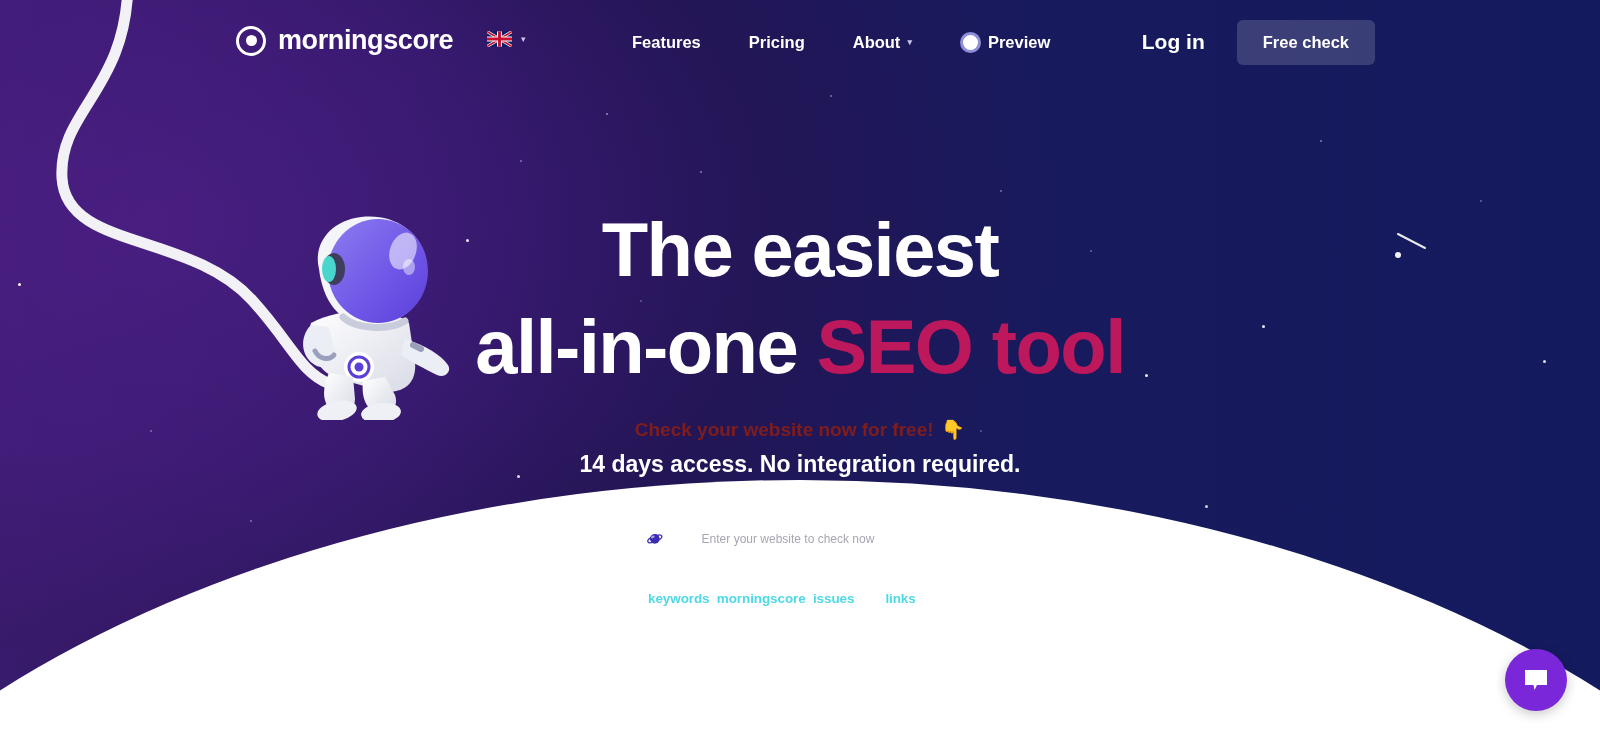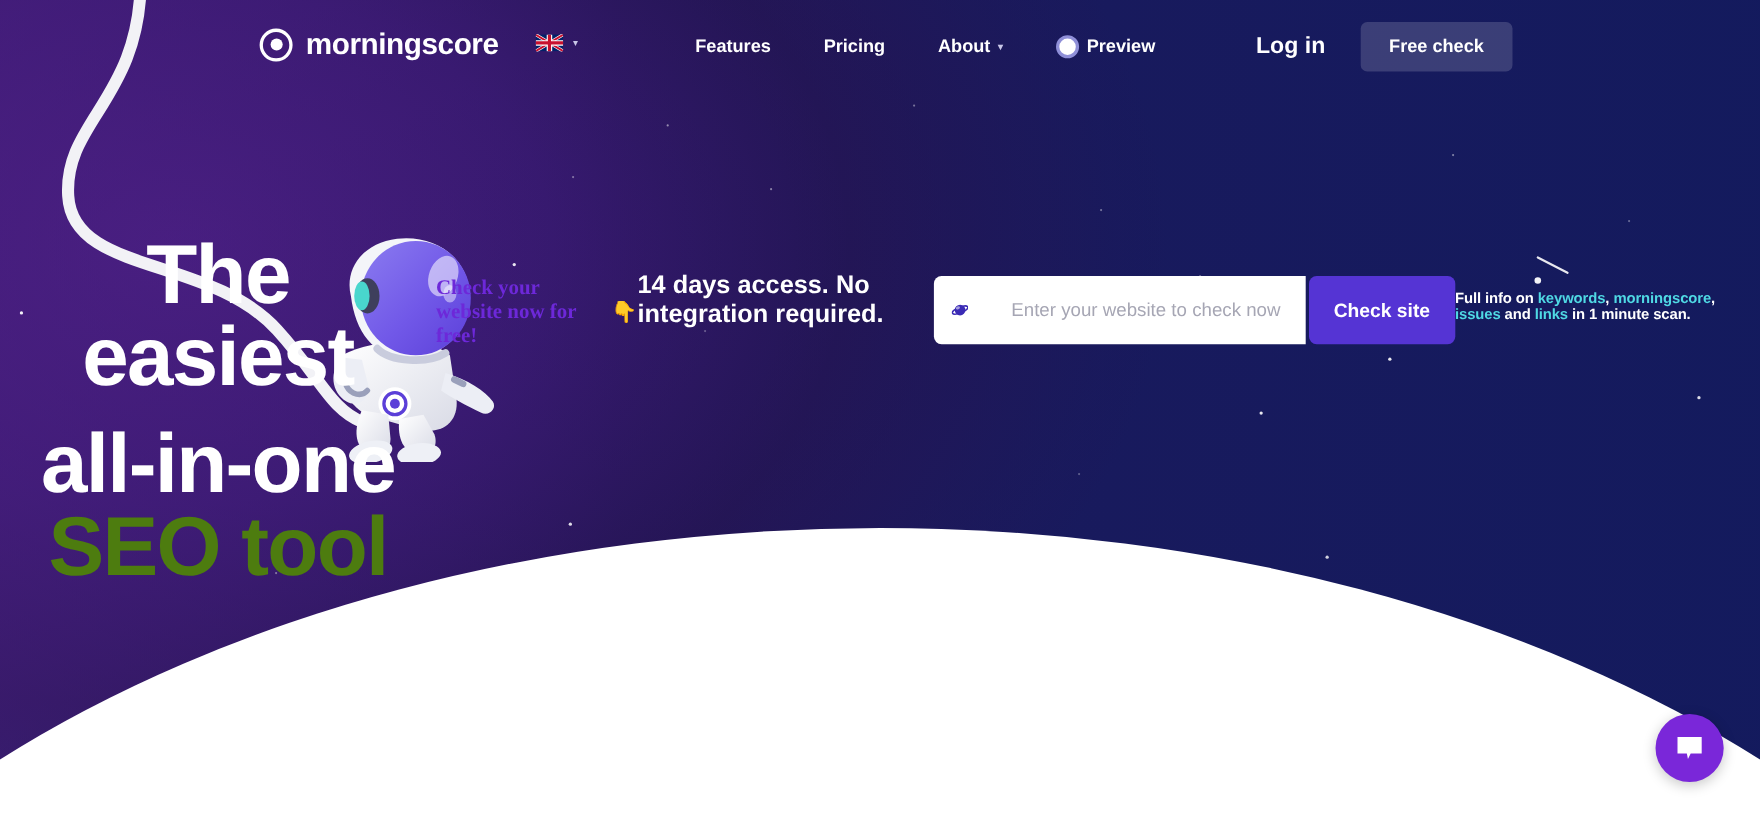--- a/index.html
+++ b/index.html
@@ -95,52 +95,52 @@
     background:rgba(255,255,255,0.16);
     color:#ffffff; font-size:16.5px; font-weight:700;
     border:none; border-radius:6px;
     padding:13px 26px; cursor:pointer;
     font-family:inherit;
   }
 
   
   .hero-content {
     position:absolute; left:0; top:0; width:1600px;
-    display:flex; align-items:center;
+    display:flex; flex-direction:column; align-items:center;justify-content:flex-end;
   }
   .headline {
     margin-top:212px;
     text-align:center;
     color:#ffffff;
     font-size:76px; font-weight:700; line-height:0.99; letter-spacing:-1.6px;
   }
   .headline .line2 { display:block; margin-top:22px; }
-  .accent { color:#4d7c0f; }
+  .accent { color:#be185d; }
 
   .sub1 {
     margin-top:34px;
-    color:#6d28d9; font-size:19px; font-weight:600;
-    display:flex; align-items:center; gap:8px;font-family:Liberation Serif, serif;
+    color:#7f1d1d; font-size:19px; font-weight:600;
+    display:flex; align-items:center; gap:8px;
   }
   .sub2 {
     margin-top:10px;
     color:#ffffff; font-size:23px; font-weight:600;
   }
 
   .search-form {
     margin-top:30px; display:flex; align-items:stretch;
   }
   .input-box {
     width:338px; height:62px;
     background:#ffffff; border-radius:7px 0 0 7px;
     display:flex; align-items:center; padding:0 16px; gap:11px;
   }
   .site-input {
     border:none; outline:none; background:transparent;
-    font-family:inherit; font-size:17px; color:#a21caf; width:100%;margin-left:28px;
+    font-family:inherit; font-size:12px; color:#a21caf; width:100%;margin-left:28px;
   }
   .site-input::placeholder { color:#a6a6b4; }
   .check-btn {
     width:133px; height:62px;
     background:#5534d4; color:#ffffff;
     font-size:17.5px; font-weight:700; font-family:inherit;
     border:none; border-radius:0 7px 7px 0; cursor:pointer;
     margin-left:3px; border-radius:7px;
   }
   .footnote {
@@ -307,21 +307,20 @@
 
   <div class="search-form">
     <div class="input-box">
       <svg width="19" height="19" viewBox="0 0 24 24">
         <circle cx="12" cy="11" r="7.5" fill="#3b2bb5"></circle>
         <ellipse cx="12" cy="11" rx="11.5" ry="4" fill="none" stroke="#3b2bb5" stroke-width="2" transform="rotate(-22 12 11)"></ellipse>
         <ellipse cx="9" cy="8" rx="3" ry="2" fill="#ffffff" opacity="0.55" transform="rotate(-22 9 8)"></ellipse>
       </svg>
       <input class="site-input" type="text" placeholder="Enter your website to check now" style="">
     </div>
-    <button class="check-btn">Check site</button>
   </div>
 
   <div class="footnote">
     <span>Full info on </span><a href="#">keywords</a><span>, </span><a href="#">morningscore</a><span>, </span><a href="#">issues</a><span> and </span><a href="#">links</a><span> in 1 minute scan.</span>
   </div>
 </div>
 
 <button class="chat-btn">
   <svg width="28" height="28" viewBox="0 0 28 28">
     <path d="M3 4 H25 V19 H15 L12.5 24 L11.5 19 H3 Z" fill="#ffffff"></path>

